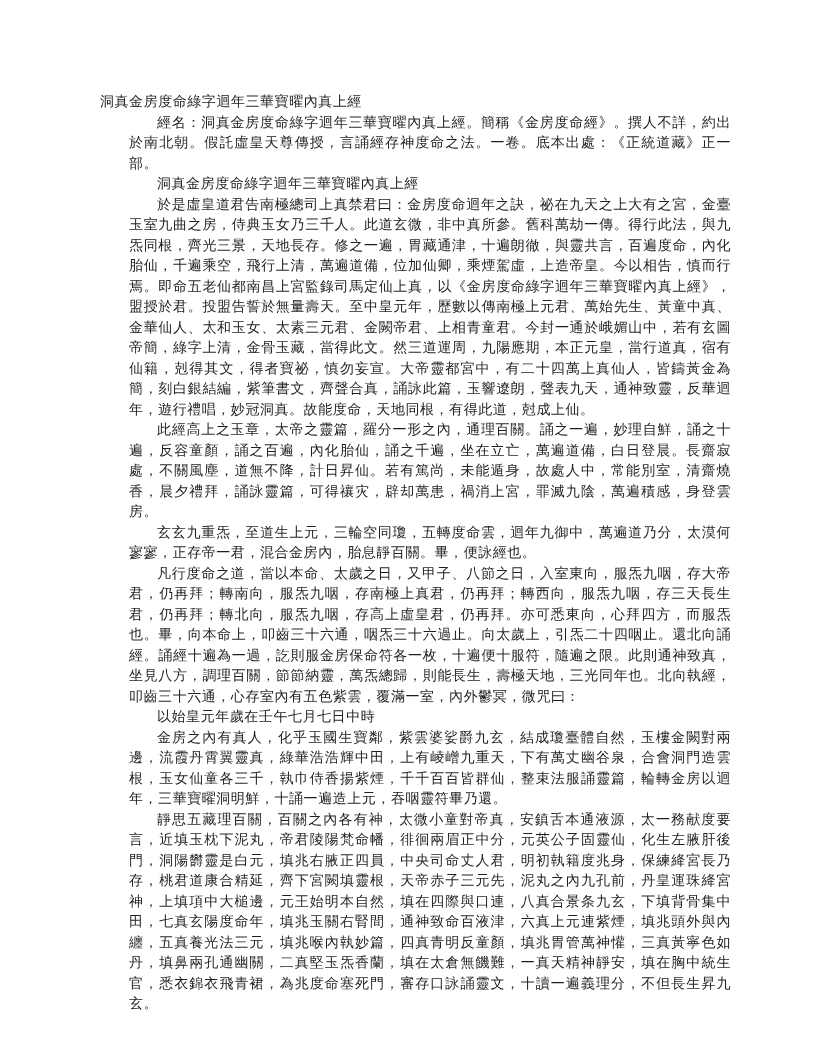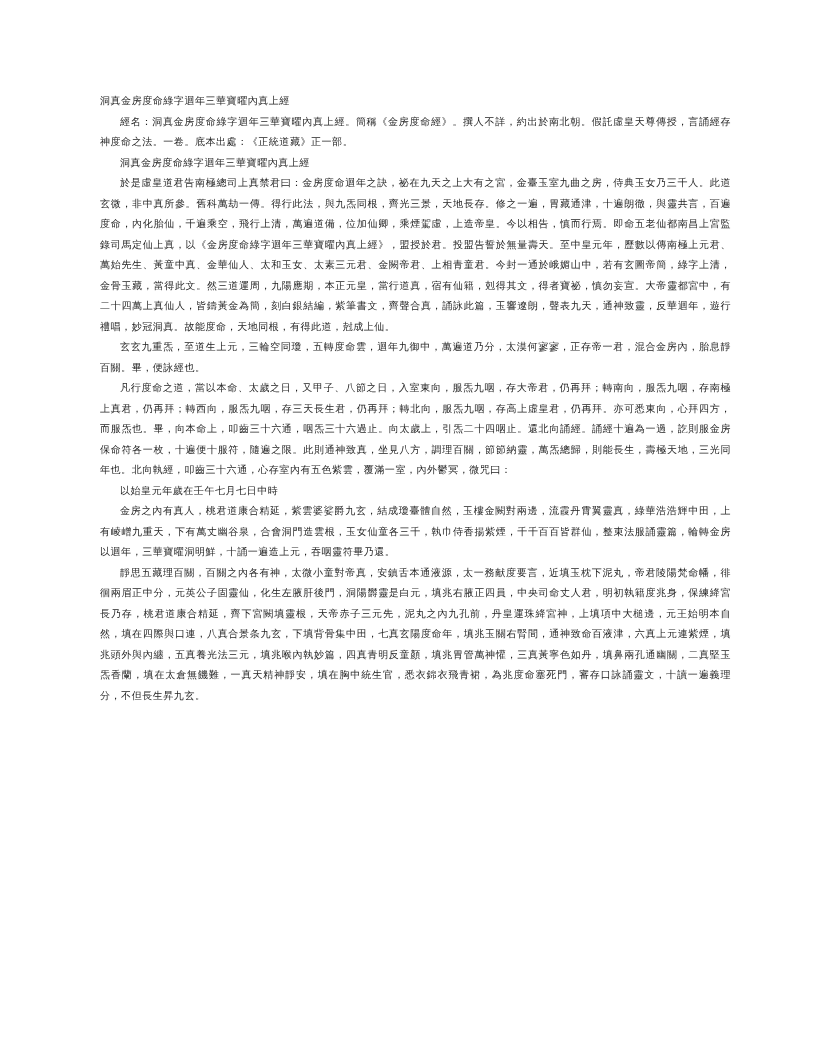--- a/index.html
+++ b/index.html
@@ -17,40 +17,42 @@
     padding: 91px 85px 0 100px;
     overflow: hidden;
     font-family: "DejaVu Serif", "Liberation Serif", serif;
     color: #1f1f1f;
   }
   .doc-body {
     width: 631px;
   }
   .para {
     margin: 0;
-    font-size: 10px;
+    font-size: 14px;
     line-height: 20.5px;
     letter-spacing: 0.55px;
     text-align: justify;
     text-justify: inter-ideograph;
     word-break: break-all;
     font-weight: 400;
   }
   .para.indent {
     text-indent: 2em;
+    margin-left: 29px;
   }
 </style>
 </head>
 <body>
 
 <div class="page">
   <div class="doc-body">
       <p class="para">洞真金房度命綠字迴年三華寶曜內真上經</p>
       <p class="para indent">經名：洞真金房度命綠字迴年三華寶曜內真上經。簡稱《金房度命經》。撰人不詳，約出於南北朝。假託虛皇天尊傳授，言誦經存神度命之法。一卷。底本出處：《正統道藏》正一部。</p>
       <p class="para indent">洞真金房度命綠字迴年三華寶曜內真上經</p>
       <p class="para indent">於是虛皇道君告南極總司上真禁君曰：金房度命迴年之訣，祕在九天之上大有之宮，金臺玉室九曲之房，侍典玉女乃三千人。此道玄微，非中真所參。舊科萬劫一傳。得行此法，與九炁同根，齊光三景，天地長存。修之一遍，胃藏通津，十遍朗徹，與靈共言，百遍度命，內化胎仙，千遍乘空，飛行上清，萬遍道備，位加仙卿，乘煙駕虛，上造帝皇。今以相告，慎而行焉。即命五老仙都南昌上宮監錄司馬定仙上真，以《金房度命綠字迴年三華寶曜內真上經》，盟授於君。投盟告誓於無量壽天。至中皇元年，歷數以傳南極上元君、萬始先生、黃童中真、金華仙人、太和玉女、太素三元君、金闕帝君、上相青童君。今封一通於峨媚山中，若有玄圖帝簡，綠字上清，金骨玉藏，當得此文。然三道運周，九陽應期，本正元皇，當行道真，宿有仙籍，剋得其文，得者寶祕，慎勿妄宣。大帝靈都宮中，有二十四萬上真仙人，皆鑄黃金為簡，刻白銀結編，紫筆書文，齊聲合真，誦詠此篇，玉響遼朗，聲表九天，通神致靈，反華迴年，遊行禮唱，妙冠洞真。故能度命，天地同根，有得此道，尅成上仙。</p>
+      <p class="para indent">此經高上之玉章，太帝之靈篇，羅分一形之內，通理百關。誦之一遍，妙理自鮮，誦之十遍，反容童顏，誦之百遍，內化胎仙，誦之千遍，坐在立亡，萬遍道備，白日登晨。長齋寂處，不關風塵，道無不降，計日昇仙。若有篤尚，未能遁身，故處人中，常能別室，清齋燒香，晨夕禮拜，誦詠靈篇，可得禳灾，辟却萬患，禍消上宮，罪滅九陰，萬遍積感，身登雲房。</p>
       <p class="para indent">玄玄九重炁，至道生上元，三輪空同瓊，五轉度命雲，迴年九御中，萬遍道乃分，太漠何寥寥，正存帝一君，混合金房內，胎息靜百關。畢，便詠經也。</p>
       <p class="para indent">凡行度命之道，當以本命、太歲之日，又甲子、八節之日，入室東向，服炁九咽，存大帝君，仍再拜；轉南向，服炁九咽，存南極上真君，仍再拜；轉西向，服炁九咽，存三天長生君，仍再拜；轉北向，服炁九咽，存高上虛皇君，仍再拜。亦可悉東向，心拜四方，而服炁也。畢，向本命上，叩齒三十六通，咽炁三十六過止。向太歲上，引炁二十四咽止。還北向誦經。誦經十遍為一過，訖則服金房保命符各一枚，十遍便十服符，隨遍之限。此則通神致真，坐見八方，調理百關，節節納靈，萬炁總歸，則能長生，壽極天地，三光同年也。北向執經，叩齒三十六通，心存室內有五色紫雲，覆滿一室，內外鬱冥，微咒曰：</p>
       <p class="para indent">以始皇元年歲在壬午七月七日中時</p>
-      <p class="para indent">金房之內有真人，桃君道康合精延，紫雲婆娑爵九玄，結成瓊臺體自然，玉樓金闕對兩邊，流霞丹霄翼靈真，綠華浩浩輝中田，上有崚嶒九重天，下有萬丈幽谷泉，合會洞門造雲根，玉女仙童各三千，執巾侍香揚紫煙，千千百百皆群仙，整束法服誦靈篇，輪轉金房以迴年，三華寶曜洞明鮮，十誦一遍造上元，吞咽靈符畢乃還。</p>
+      <p class="para indent">金房之內有真人，化乎玉國生寶鄰，紫雲婆娑爵九玄，結成瓊臺體自然，玉樓金闕對兩邊，流霞丹霄翼靈真，綠華浩浩輝中田，上有崚嶒九重天，下有萬丈幽谷泉，合會洞門造雲根，玉女仙童各三千，執巾侍香揚紫煙，千千百百皆群仙，整束法服誦靈篇，輪轉金房以迴年，三華寶曜洞明鮮，十誦一遍造上元，吞咽靈符畢乃還。</p>
       <p class="para indent">靜思五藏理百關，百關之內各有神，太微小童對帝真，安鎮舌本通液源，太一務献度要言，近填玉枕下泥丸，帝君陵陽梵命幡，徘徊兩眉正中分，元英公子固靈仙，化生左腋肝後門，洞陽欝靈是白元，填兆右腋正四員，中央司命丈人君，明初執籍度兆身，保練絳宮長乃存，桃君道康合精延，齊下宮闕填靈根，天帝赤子三元先，泥丸之內九孔前，丹皇運珠絳宮神，上填項中大槌邊，元王始明本自然，填在四際與口連，八真合景条九玄，下填背骨集中田，七真玄陽度命年，填兆玉關右腎間，通神致命百液津，六真上元連紫煙，填兆頭外與內纏，五真養光法三元，填兆喉內執妙篇，四真青明反童顏，填兆胃管萬神懽，三真黃寧色如丹，填鼻兩孔通幽關，二真堅玉炁香蘭，填在太倉無饑難，一真天精神靜安，填在胸中統生官，悉衣錦衣飛青裙，為兆度命塞死門，審存口詠誦靈文，十讀一遍義理分，不但長生昇九玄。</p>
     </div>
 </div>
 
 </body></html>

